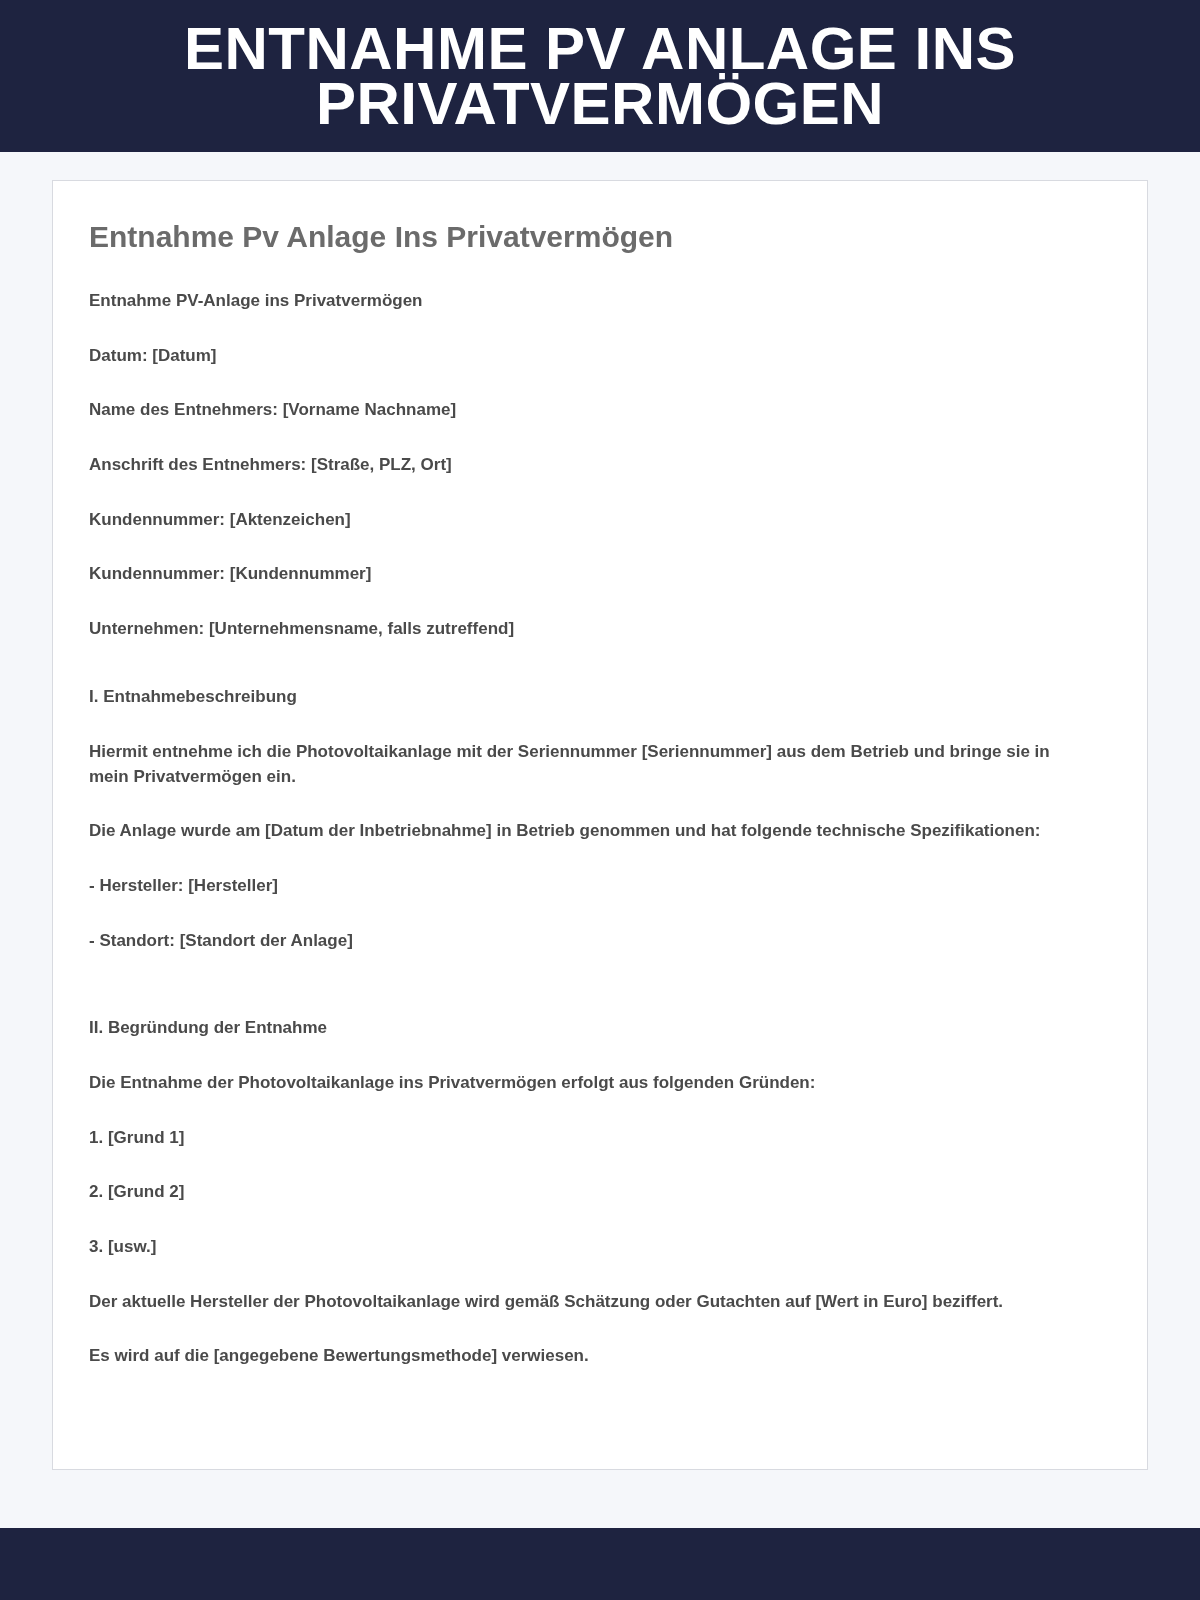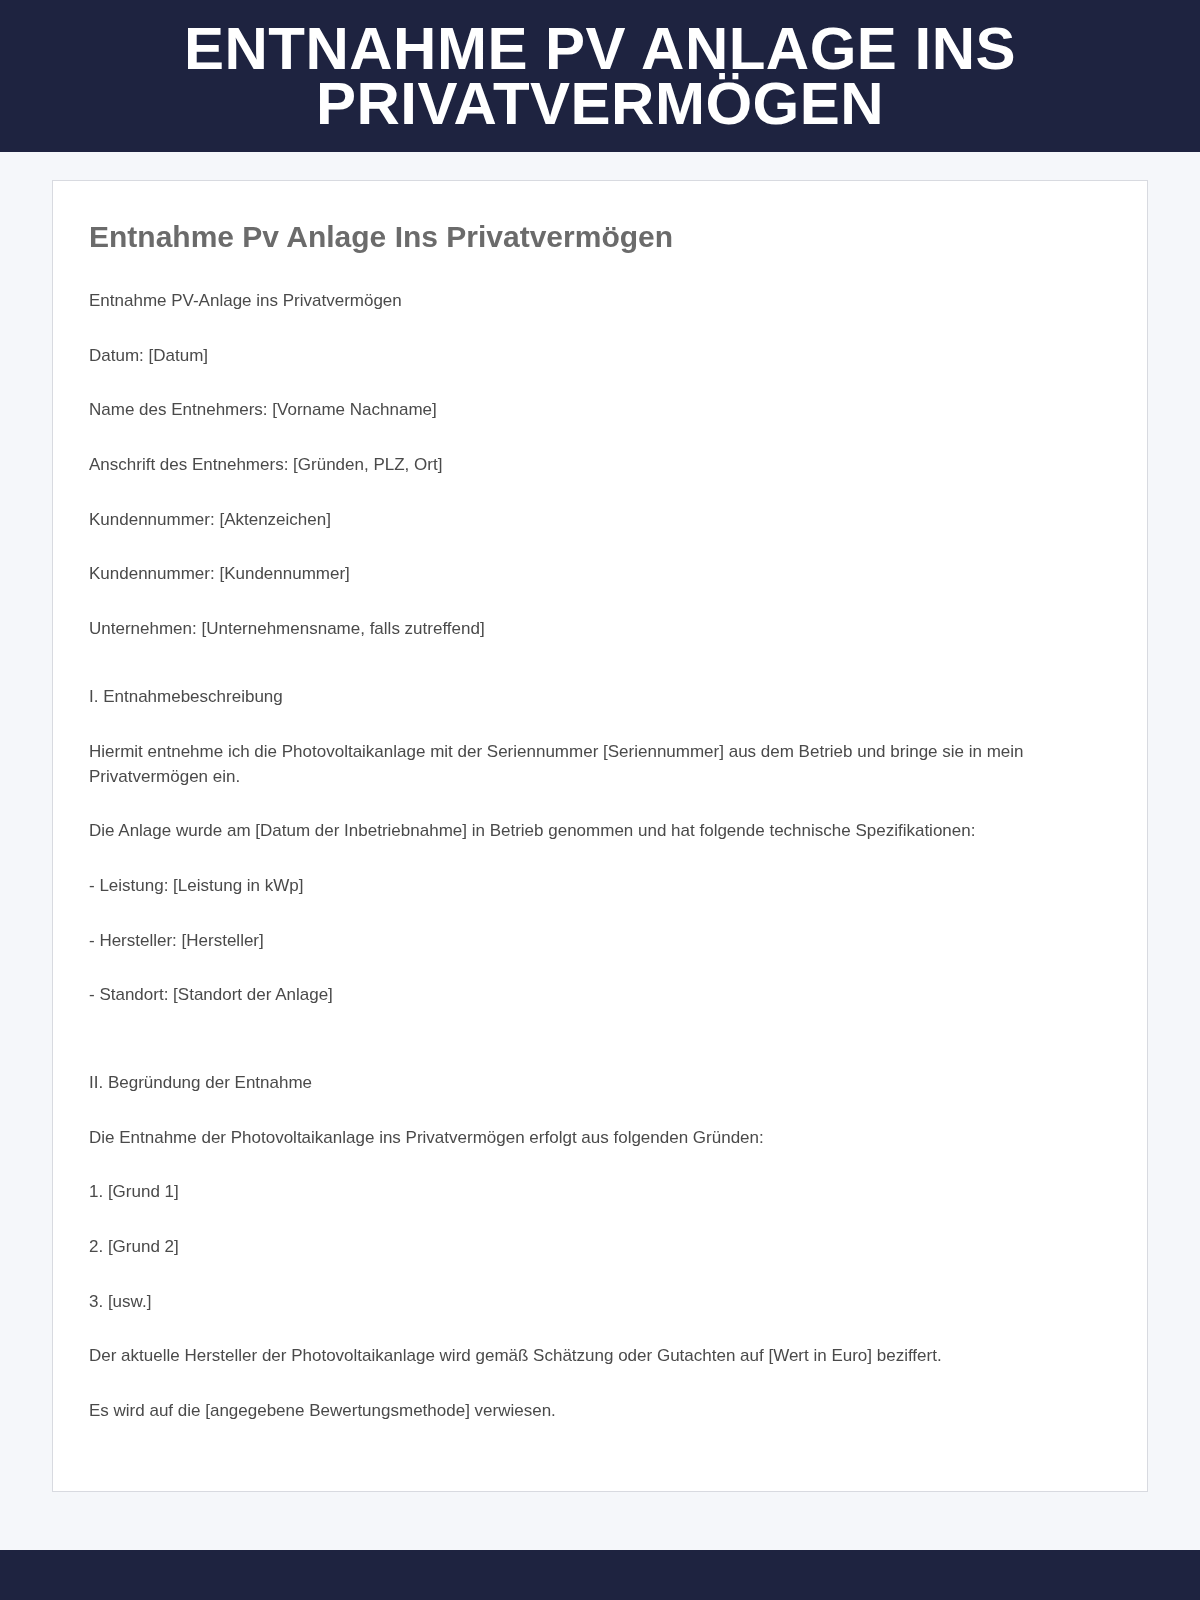--- a/index.html
+++ b/index.html
@@ -55,21 +55,21 @@
     color: #6b6b6b;
     font-size: 30px;
     font-weight: bold;
     margin: 0 0 34px 0;
     line-height: 1.2;
   }
 
   .block {
     color: #4a4a4a;
     font-size: 17px;
-    font-weight: normal;
+    font-weight: bold;
     line-height: 1.45;
     margin: 0 0 30px 0;
     max-width: 990px;
   }
   .block.section-heading {
     margin-top: 63px;
     margin-bottom: 30px;
   }
   .block.first-section {
     margin-top: 44px;
@@ -97,28 +97,27 @@
   <h1 class="banner-title">ENTNAHME PV ANLAGE INS PRIVATVERMÖGEN</h1>
 </header>
 
 <main class="page">
   <article class="card">
     <h2 class="doc-title">Entnahme Pv Anlage Ins Privatvermögen</h2>
     <div id="document-body">
         <p class="block">Entnahme PV-Anlage ins Privatvermögen</p>
         <p class="block">Datum: [Datum]</p>
         <p class="block">Name des Entnehmers: [Vorname Nachname]</p>
-        <p class="block">Anschrift des Entnehmers: [Gründen, PLZ, Ort]</p>
+        <p class="block">Anschrift des Entnehmers: [Straße, PLZ, Ort]</p>
         <p class="block">Kundennummer: [Aktenzeichen]</p>
         <p class="block">Kundennummer: [Kundennummer]</p>
         <p class="block">Unternehmen: [Unternehmensname, falls zutreffend]</p>
         <p class="block section-heading first-section">I. Entnahmebeschreibung</p>
         <p class="block">Hiermit entnehme ich die Photovoltaikanlage mit der Seriennummer [Seriennummer] aus dem Betrieb und bringe sie in mein Privatvermögen ein.</p>
         <p class="block">Die Anlage wurde am [Datum der Inbetriebnahme] in Betrieb genommen und hat folgende technische Spezifikationen:</p>
-        <p class="block">- Leistung: [Leistung in kWp]</p>
         <p class="block">- Hersteller: [Hersteller]</p>
         <p class="block">- Standort: [Standort der Anlage]</p>
         <p class="block section-heading">II. Begründung der Entnahme</p>
         <p class="block">Die Entnahme der Photovoltaikanlage ins Privatvermögen erfolgt aus folgenden Gründen:</p>
         <p class="block">1. [Grund 1]</p>
         <p class="block">2. [Grund 2]</p>
         <p class="block">3. [usw.]</p>
         <p class="block">Der aktuelle Hersteller der Photovoltaikanlage wird gemäß Schätzung oder Gutachten auf [Wert in Euro] beziffert.</p>
         <p class="block">Es wird auf die [angegebene Bewertungsmethode] verwiesen.</p>
       </div>

